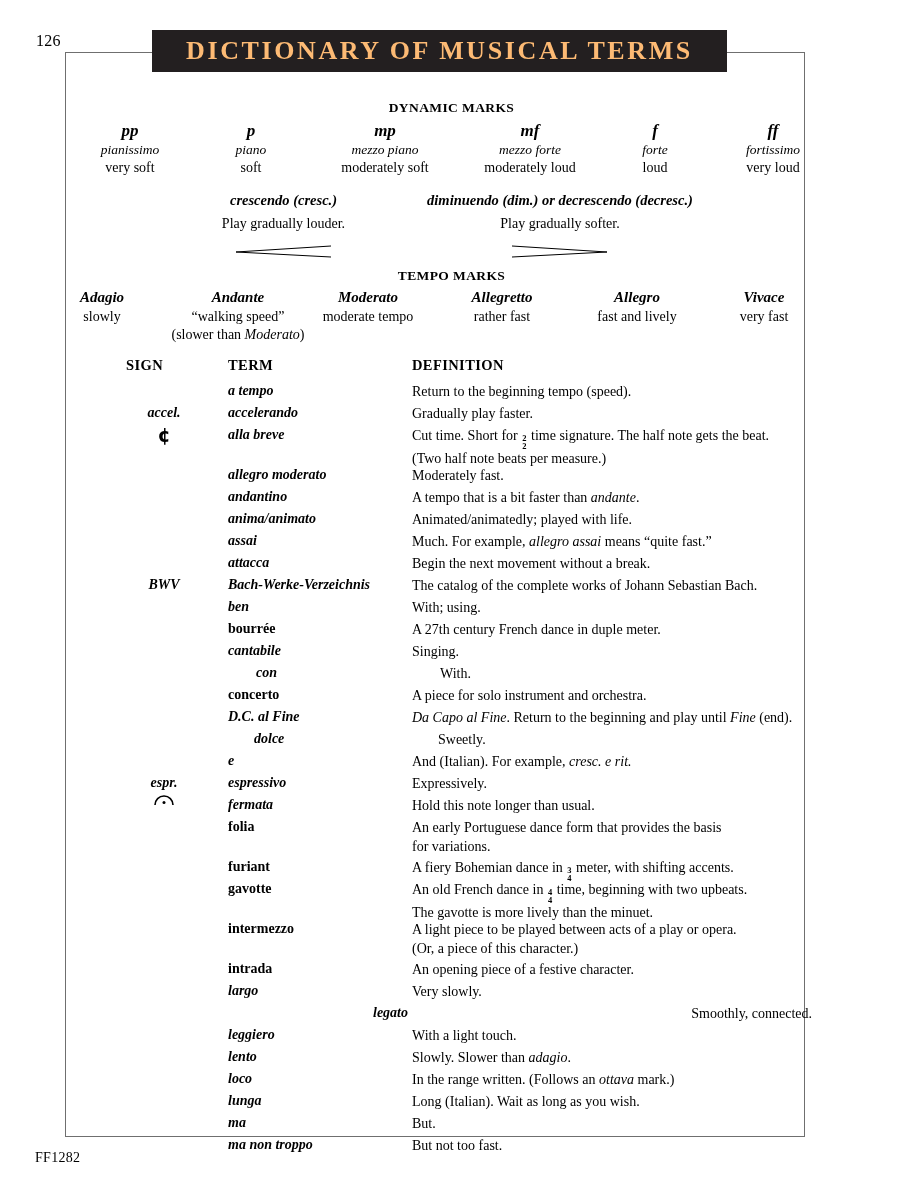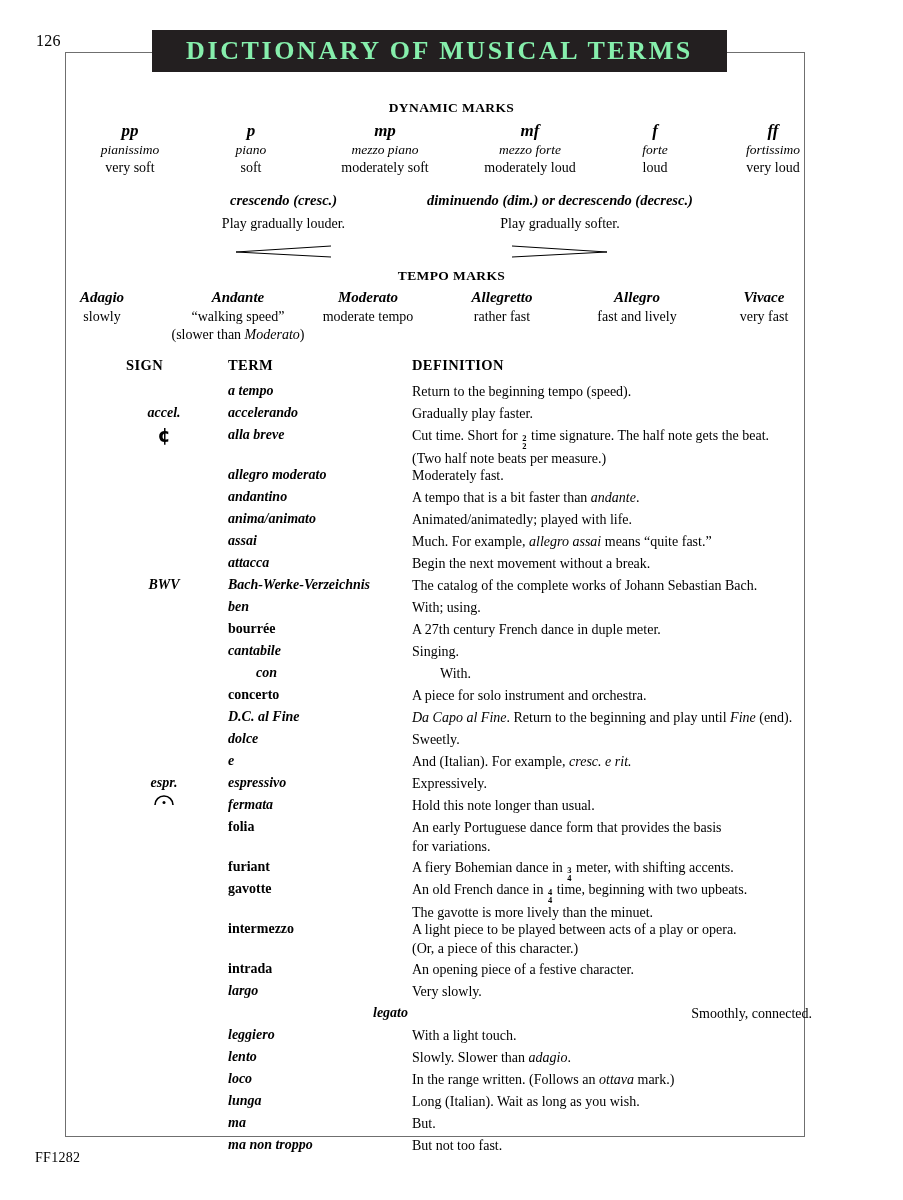--- a/index.html
+++ b/index.html
@@ -50,21 +50,21 @@
     top: 30px;
     width: 575px;
     height: 42px;
     background: #231f20;
     display: flex;
     align-items: center;
     justify-content: center;
     z-index: 5;
   }
   .title-banner-text {
-    color: #86efac;
+    color: #fdba74;
     font-size: 26px;
     font-weight: bold;
     letter-spacing: 2.6px;
     white-space: nowrap;
     font-family: "Liberation Serif", "DejaVu Serif", serif;
   }
 
   
   .section-heading {
     position: absolute;
@@ -379,21 +379,21 @@
       <div class="gloss-row" style="height: 22px;">
         <div class="cell-sign"></div>
         <div class="cell-term upright">concerto</div>
         <div class="cell-def">A piece for solo instrument and orchestra.</div>
       </div>
       <div class="gloss-row" style="height: 22px;">
         <div class="cell-sign"></div>
         <div class="cell-term">D.C. al Fine</div>
         <div class="cell-def"><span class="ital">Da Capo al Fine</span>. Return to the beginning and play until <span class="ital">Fine</span> (end).</div>
       </div>
-      <div class="gloss-row" style="height: 22px;">
+      <div class="gloss-row" style="height: 22px; margin-left: 26px;">
         <div class="cell-sign"></div>
         <div class="cell-term">dolce</div>
         <div class="cell-def">Sweetly.</div>
       </div>
       <div class="gloss-row" style="height: 22px;">
         <div class="cell-sign"></div>
         <div class="cell-term">e</div>
         <div class="cell-def">And (Italian). For example, <span class="ital">cresc. e rit.</span></div>
       </div>
       <div class="gloss-row" style="height: 22px;">

